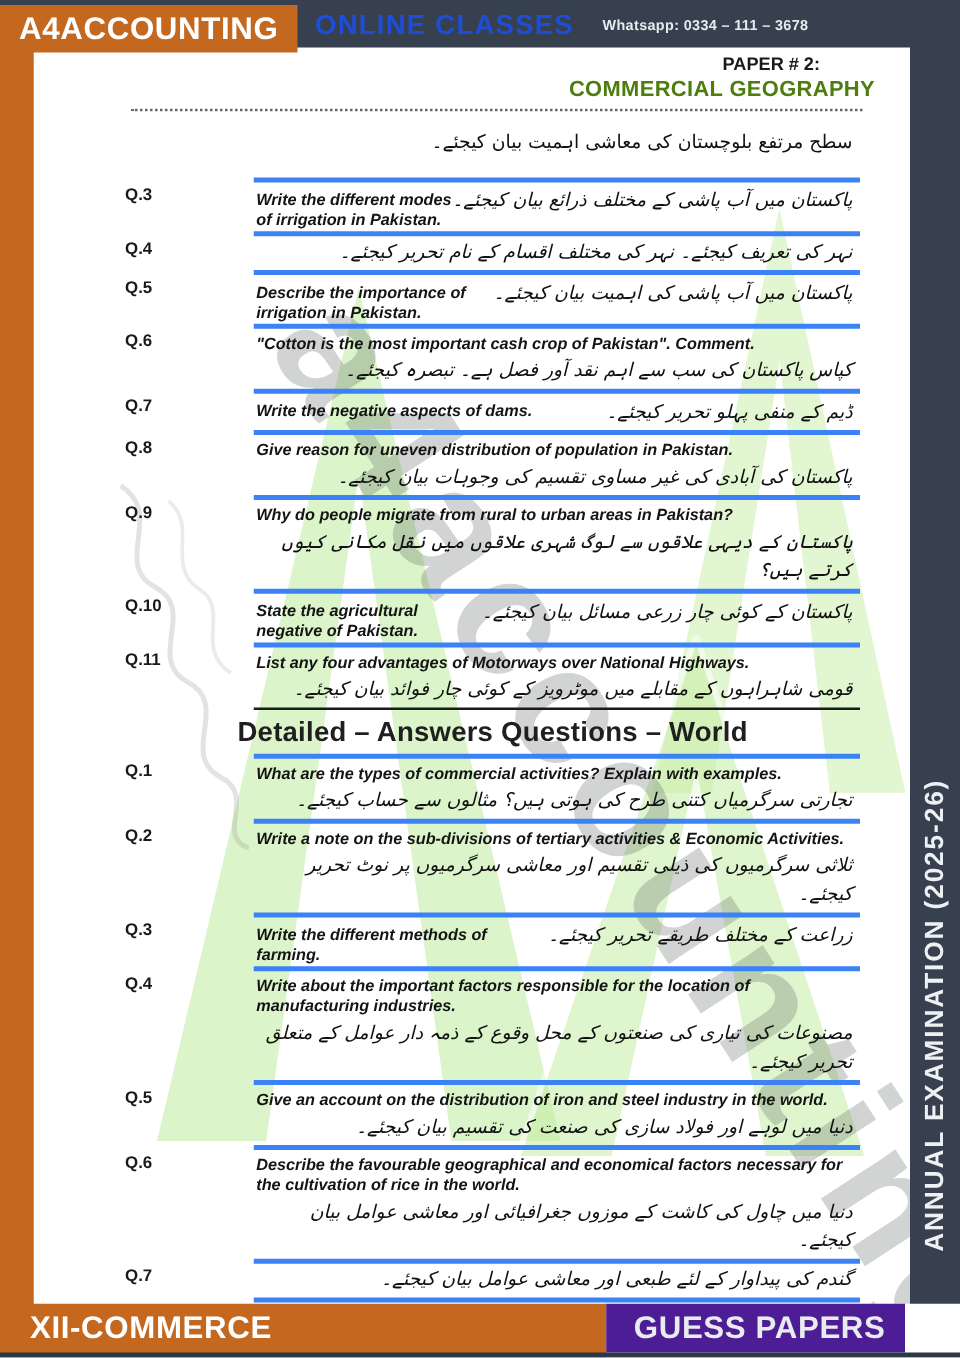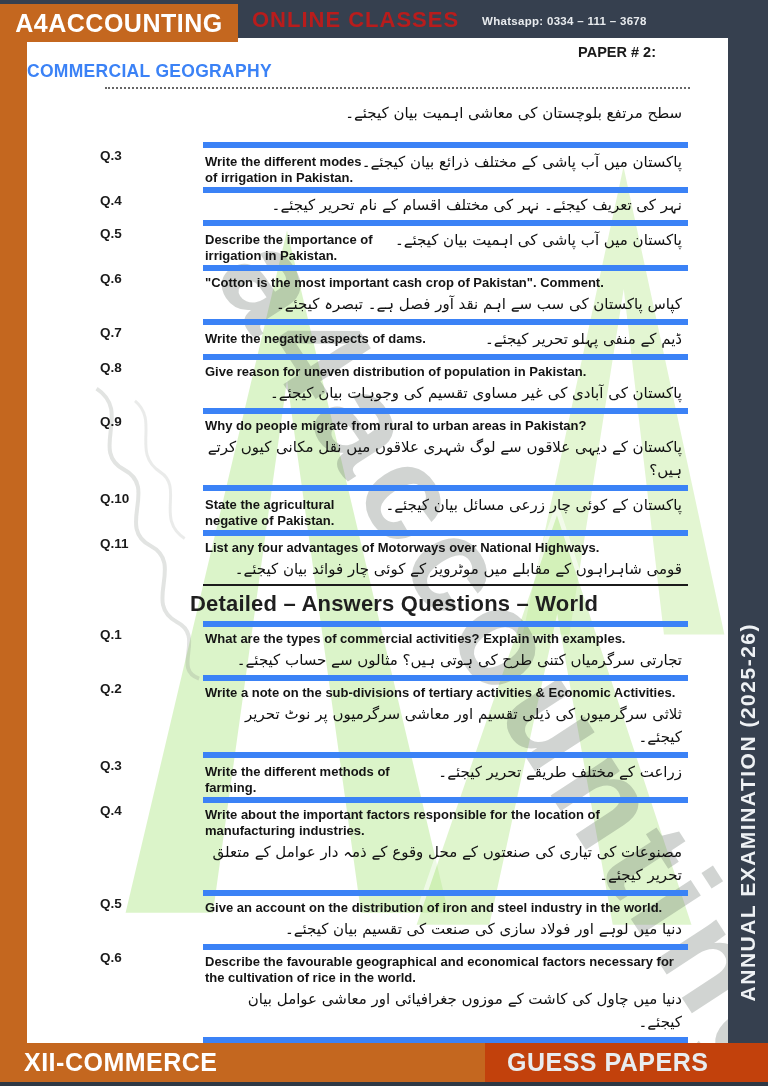--- a/index.html
+++ b/index.html
@@ -4,50 +4,50 @@
 <style>
   * { margin:0; padding:0; box-sizing:border-box; }
   html,body { background:#9ea4ab; }
   body { font-family:"Liberation Sans","DejaVu Sans",sans-serif; }
   .page { position:relative; width:768px; height:1086px; margin:0 auto; background:#ffffff; overflow:hidden; }
 
   
   .topbar { position:absolute; left:0; top:0; width:768px; height:38px; background:#36404F; z-index:5; }
   .brand-box { position:absolute; left:0; top:4px; width:238px; height:38px; background:#C4671F; z-index:6;
                color:#fff; font-weight:bold; font-size:25px; letter-spacing:.5px; text-align:center; line-height:38px; }
-  .online { position:absolute; left:252px; top:7px; color:#b91c1c; font-weight:bold; font-size:22px; letter-spacing:1px; z-index:6; }
+  .online { position:absolute; left:252px; top:7px; color:#1d4ed8; font-weight:bold; font-size:22px; letter-spacing:1px; z-index:6; }
   .whatsapp { position:absolute; left:482px; top:15px; color:#e8ebee; font-weight:bold; font-size:11.5px; letter-spacing:.3px; z-index:6; }
 
   .left-strip { position:absolute; left:0; top:4px; width:27px; height:1078px; background:#C4671F; z-index:4; }
   .right-strip { position:absolute; left:728px; top:0; width:40px; height:1043px; background:#36404F; z-index:4; }
   .vertical-label { position:absolute; left:0; bottom:42px; width:40px; text-align:center;
                     writing-mode:vertical-rl; transform:rotate(180deg);
                     color:#eef1f4; font-weight:bold; font-size:21px; letter-spacing:1.5px; white-space:nowrap; margin:0 auto; }
   .right-strip .vertical-label { left:8px; }
 
   .footer-left { position:absolute; left:0; top:1043px; width:485px; height:57px; background:#C4671F; z-index:5;
                  color:#fff; font-weight:bold; font-size:25px; line-height:39px; padding-left:24px; letter-spacing:.5px; }
-  .footer-right { position:absolute; left:485px; top:1043px; width:283px; height:39px; background:#c2410c; z-index:5;
+  .footer-right { position:absolute; left:485px; top:1043px; width:239px; height:39px; background:#4c1d95; z-index:5;
                   color:#e8ecef; font-weight:bold; font-size:25px; line-height:39px; padding-left:22px; letter-spacing:.5px; }
   .bottom-strip { position:absolute; left:0; top:1082px; width:768px; height:4px; background:#2E3844; z-index:6; }
 
   
   .content { position:absolute; left:27px; top:38px; width:701px; height:1005px; background:#fff; overflow:hidden; z-index:1; }
   .content-inner { position:relative; z-index:3; }
 
   .paper-no { margin:6px 72px 0 0; text-align:right; font-weight:bold; font-size:14.5px; color:#1a1a1a; }
-  .subject  { margin:1px 76px 0 0; text-align:left; font-weight:bold; font-size:17.5px; color:#3b82f6; letter-spacing:.3px; }
+  .subject  { margin:1px 28px 0 0; text-align:right; font-weight:bold; font-size:17.5px; color:#4d7c0f; letter-spacing:.3px; }
   .dotted-rule { margin:5px 38px 0 78px; border-bottom:2px dotted #666; height:2px; }
 
   .intro-urdu { margin:12px 46px 0 133px; text-align:right; direction:rtl;
                 font-family:"DejaVu Sans",sans-serif; font-size:15px; color:#111; line-height:24px; padding-bottom:17px; }
 
   .qrow { display:flex; margin:0 40px 0 73px;gap:43px; }
   .qno  { width:60px; flex:0 0 60px; font-weight:bold; font-size:13.5px; color:#1a1a1a; padding-top:6px; }
-  .qbody { flex:1; border-top:6px solid #3b82f6; min-height:30px; }
+  .qbody { flex:1; border-top:4px solid #3b82f6; min-height:30px;font-style:italic; }
   .qrow.last .qbody { border-bottom:2.5px solid #1b1b1b; }
   .qen { font-size:13px; font-weight:600; color:#141414; line-height:16px; padding:4px 0 1px 2px; max-width:492px; }
   .qur { font-family:"DejaVu Sans",sans-serif; font-size:15px; color:#111; direction:rtl; text-align:right;
          line-height:23px; padding:1px 6px 3px 0; }
   .inline-wrap { display:flex; justify-content:space-between; align-items:flex-start; }
   .inline-wrap .qen { padding-top:6px; }
   .inline-wrap .qur { flex:0 0 auto; padding-top:3px; }
 
   .section-heading { margin:2px 40px 0 103px; padding:3px 0 4px 60px;
                      font-weight:bold; font-size:22px; color:#1f1f1f; letter-spacing:.2px; }

